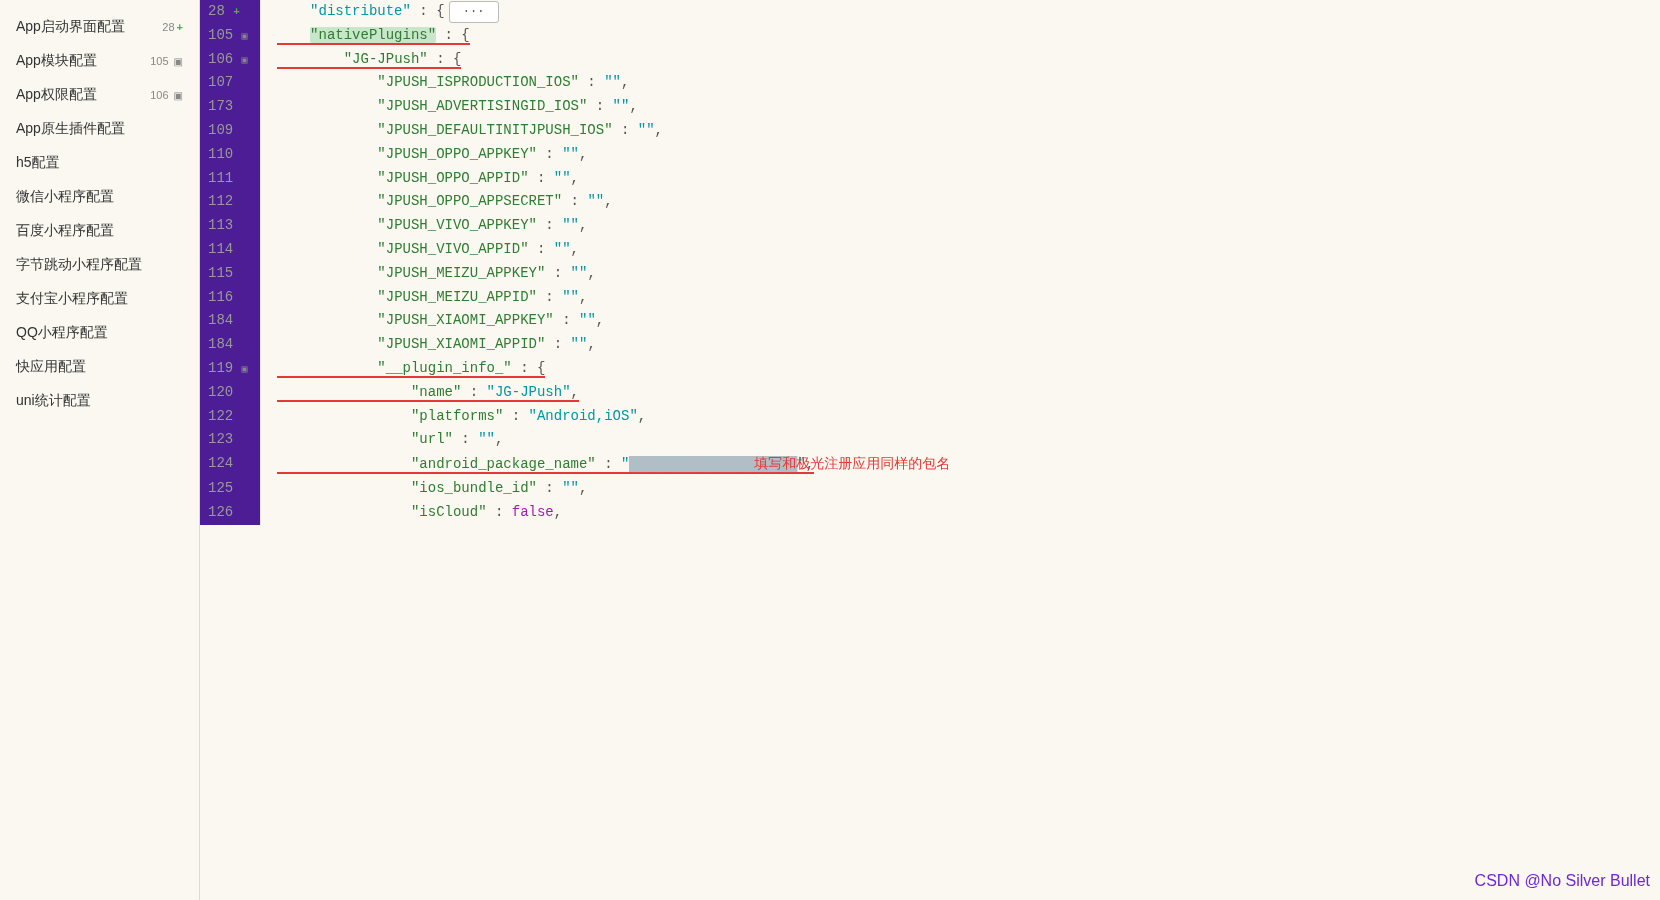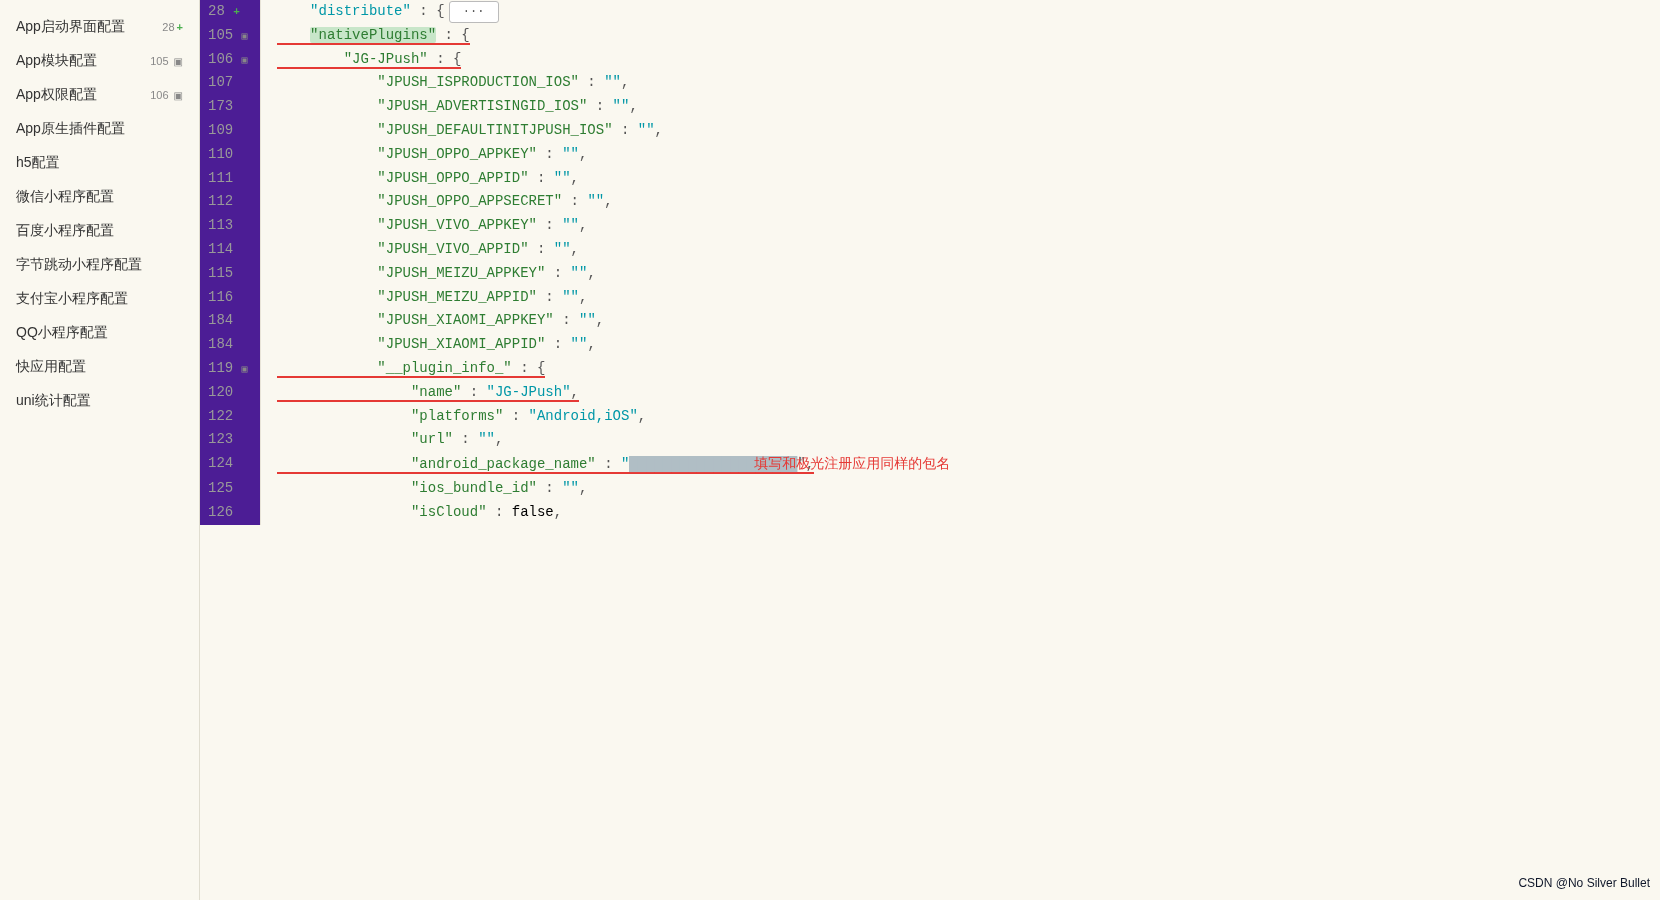--- a/index.html
+++ b/index.html
@@ -81,21 +81,21 @@
       margin-left: 3px;
     }
     .line-code {
       padding: 0 4px 0 16px;
       color: #333;
     }
 
     
     .key { color: #2e7d32; } 
     .str { color: #0097a7; } 
-    .bool { color: #000000; } 
+    .bool { color: #a21caf; } 
     .punc { color: #555; }
     .highlight-bg { background-color: #c8e6c9; border-radius: 2px; }
 
     
     .underline-red {
       border-bottom: 2px solid #e53935;
       display: inline;
     }
 
     
@@ -120,22 +120,22 @@
       font-family: 'Microsoft YaHei', sans-serif;
       color: #e53935;
       white-space: nowrap;
     }
 
     
     .watermark {
       position: fixed;
       bottom: 10px;
       right: 10px;
-      font-size: 12px;
-      color: #0f172a;
+      font-size: 16px;
+      color: #6d28d9;
       font-family: Arial, sans-serif;
     }
 
     
     .code-area::-webkit-scrollbar { width: 6px; height: 6px; }
     .code-area::-webkit-scrollbar-track { background: #f5f2e8; }
     .code-area::-webkit-scrollbar-thumb { background: #ccc; border-radius: 3px; }
   </style>
 </head>
 <body>

